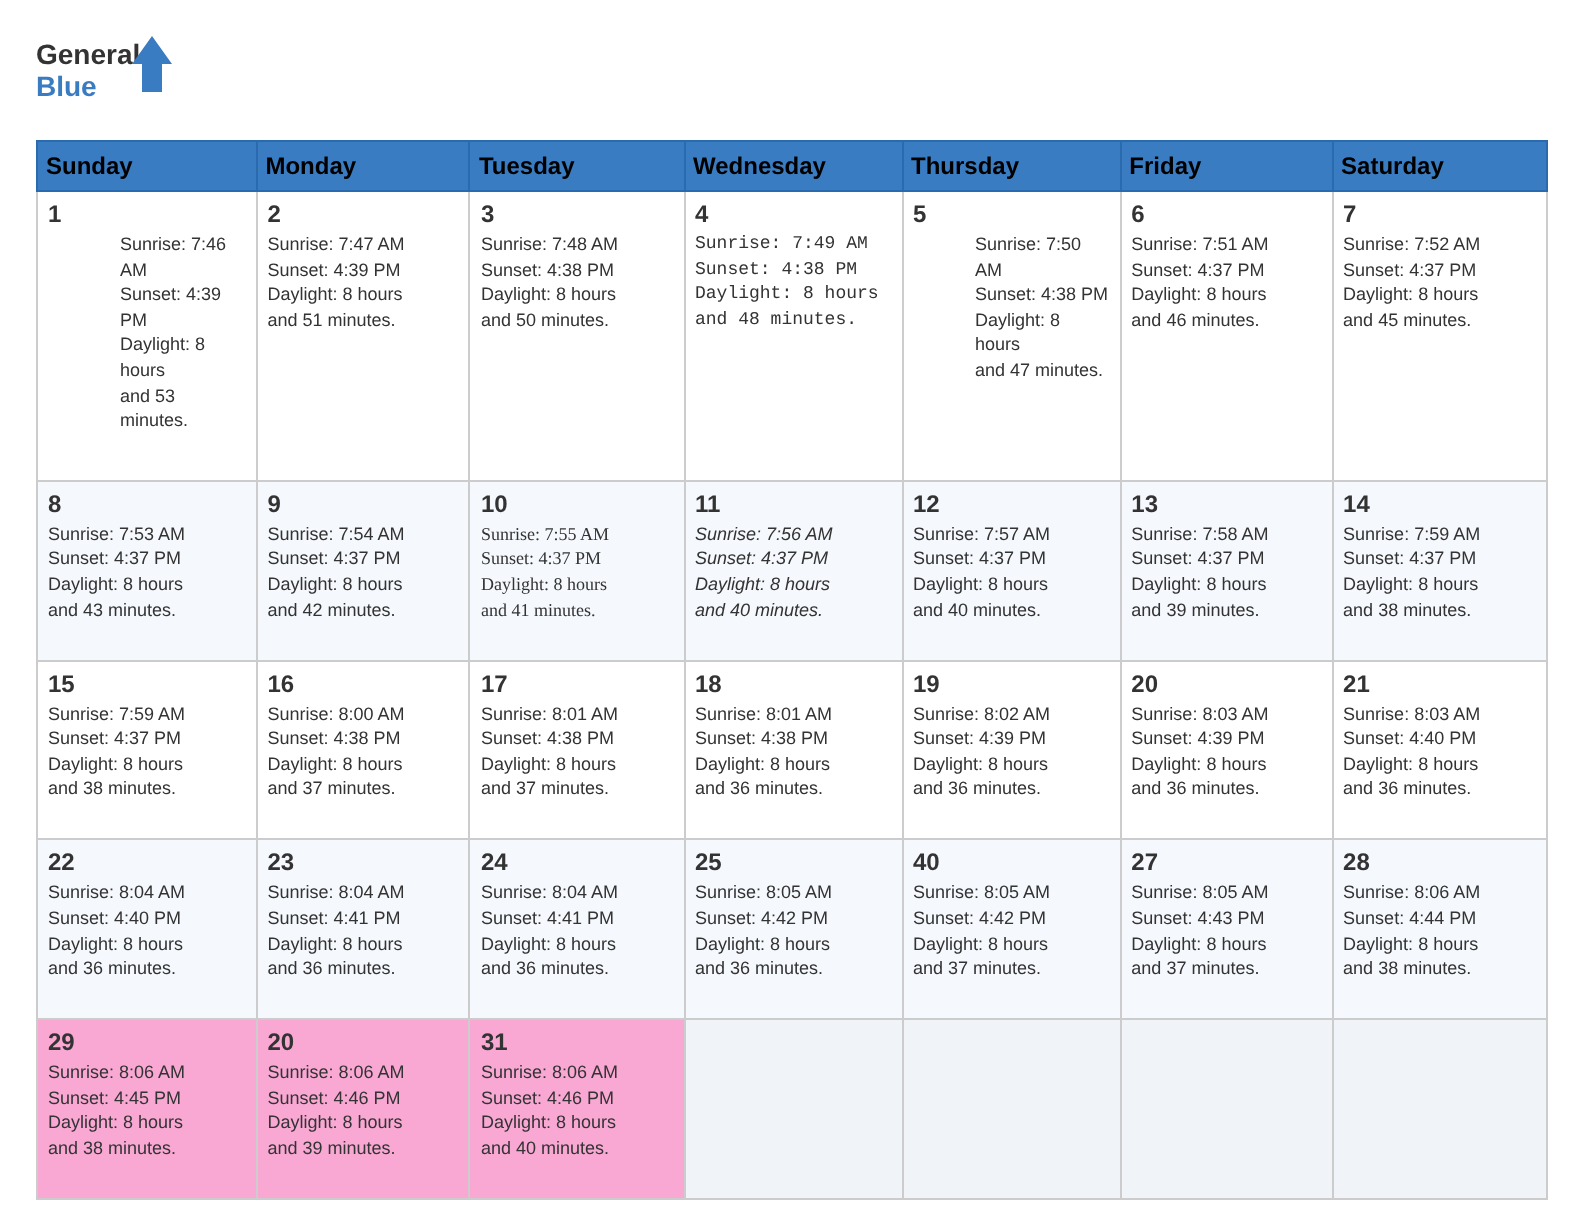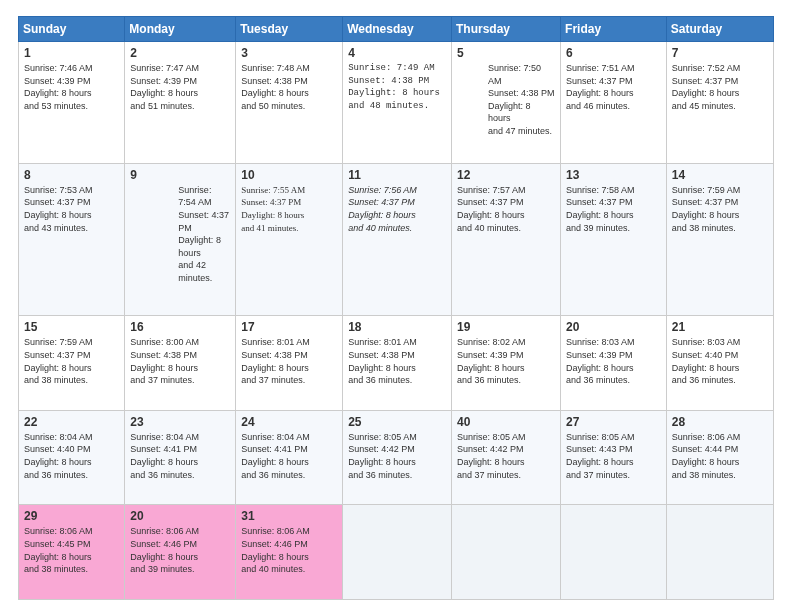--- a/index.html
+++ b/index.html
@@ -41,21 +41,21 @@
       font-size: 14px;
       color: #555;
     }
     .calendar {
       width: 100%;
       border-collapse: collapse;
       flex: 1;
     }
     .calendar th {
       background: #3a7cc1;
-      color: #ffffff;
+      color: #000000;
       font-size: 12px;
       font-weight: bold;
       padding: 5px 4px;
       text-align: left;
       border: 1px solid #2a6aaf;
     }
     .calendar td {
       vertical-align: top;
       padding: 4px 5px;
       font-size: 9.5px;
@@ -83,38 +83,51 @@
       color: #333;
     }
     .empty-cell {
       background: #f0f4f8 !important;
     }
   </style>
 </head>
 <body>
 
 <div class="page">
+  <div class="header">
+    <div class="logo">
+    <svg width="70" height="44" viewBox="0 0 70 44">
+      <text x="0" y="16" font-size="14" font-weight="bold" font-family="Arial" fill="#333">General</text>
+      <text x="0" y="32" font-size="14" font-weight="bold" font-family="Arial" fill="#3a7cc1">Blue</text>
+      <polygon points="58,2 68,16 63,16 63,30 53,30 53,16 48,16" fill="#3a7cc1"></polygon>
+    </svg>
+  </div>
+    <div class="title-block">
+      <div class="main-title"></div>
+      <div class="subtitle"></div>
+    </div>
+  </div>
 
   <table class="calendar">
     <thead>
       <tr id="dow-row">
           <th>Sunday</th>
           <th>Monday</th>
           <th>Tuesday</th>
           <th>Wednesday</th>
           <th>Thursday</th>
           <th>Friday</th>
           <th>Saturday</th>
         </tr>
     </thead>
     <tbody id="calendar-body">
         <tr>
           <td>
             <span class="day-num">1</span>
-            <div class="cell-info" style="white-space: pre-line;">Sunrise: 7:46 AM
+            <div class="cell-info" style="white-space: pre-line; margin-left: 36px;">Sunrise: 7:46 AM
 Sunset: 4:39 PM
 Daylight: 8 hours
 and 53 minutes.</div>
           </td>
           <td>
             <span class="day-num">2</span>
             <div class="cell-info" style="white-space: pre-line;">Sunrise: 7:47 AM
 Sunset: 4:39 PM
 Daylight: 8 hours
 and 51 minutes.</div>
@@ -158,21 +171,21 @@
         <tr>
           <td>
             <span class="day-num">8</span>
             <div class="cell-info" style="white-space: pre-line;">Sunrise: 7:53 AM
 Sunset: 4:37 PM
 Daylight: 8 hours
 and 43 minutes.</div>
           </td>
           <td>
             <span class="day-num">9</span>
-            <div class="cell-info" style="white-space: pre-line; margin-left: 48px;">Sunrise: 7:54 AM
+            <div class="cell-info" style="white-space: pre-line;">Sunrise: 7:54 AM
 Sunset: 4:37 PM
 Daylight: 8 hours
 and 42 minutes.</div>
           </td>
           <td>
             <span class="day-num">10</span>
             <div class="cell-info" style="white-space: pre-line; font-family: Liberation Serif, serif;">Sunrise: 7:55 AM
 Sunset: 4:37 PM
 Daylight: 8 hours
 and 41 minutes.</div>

